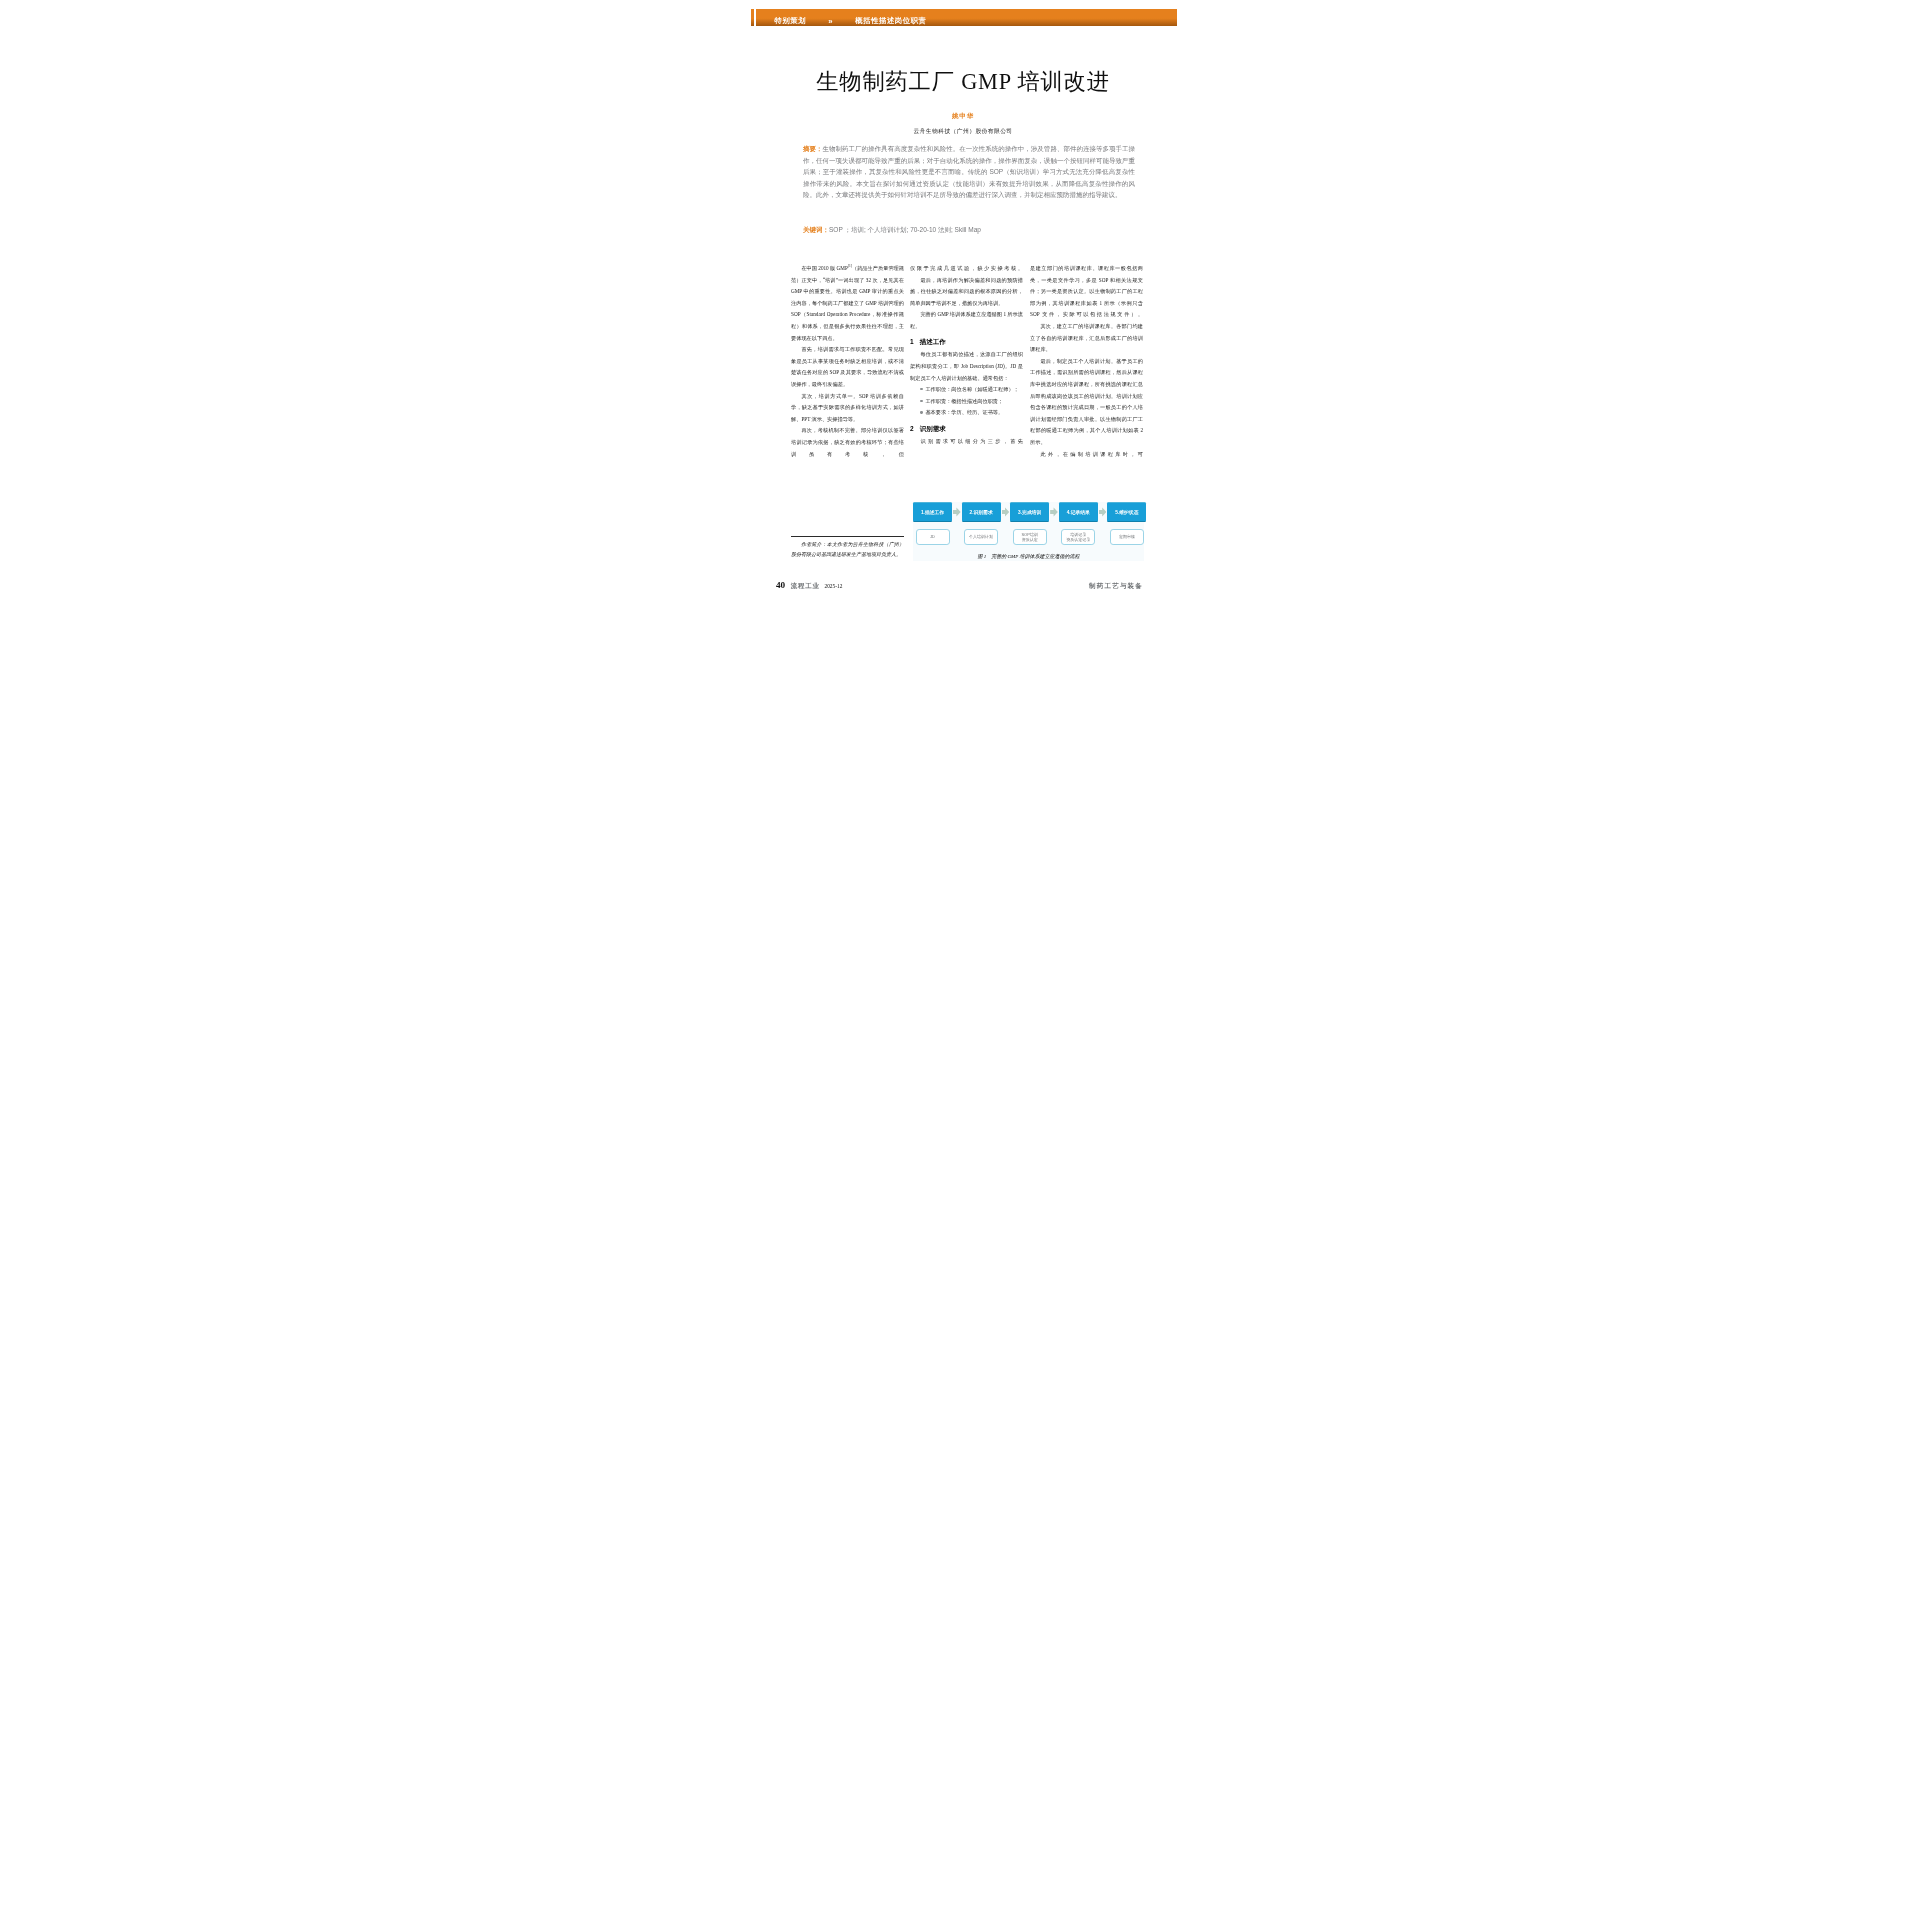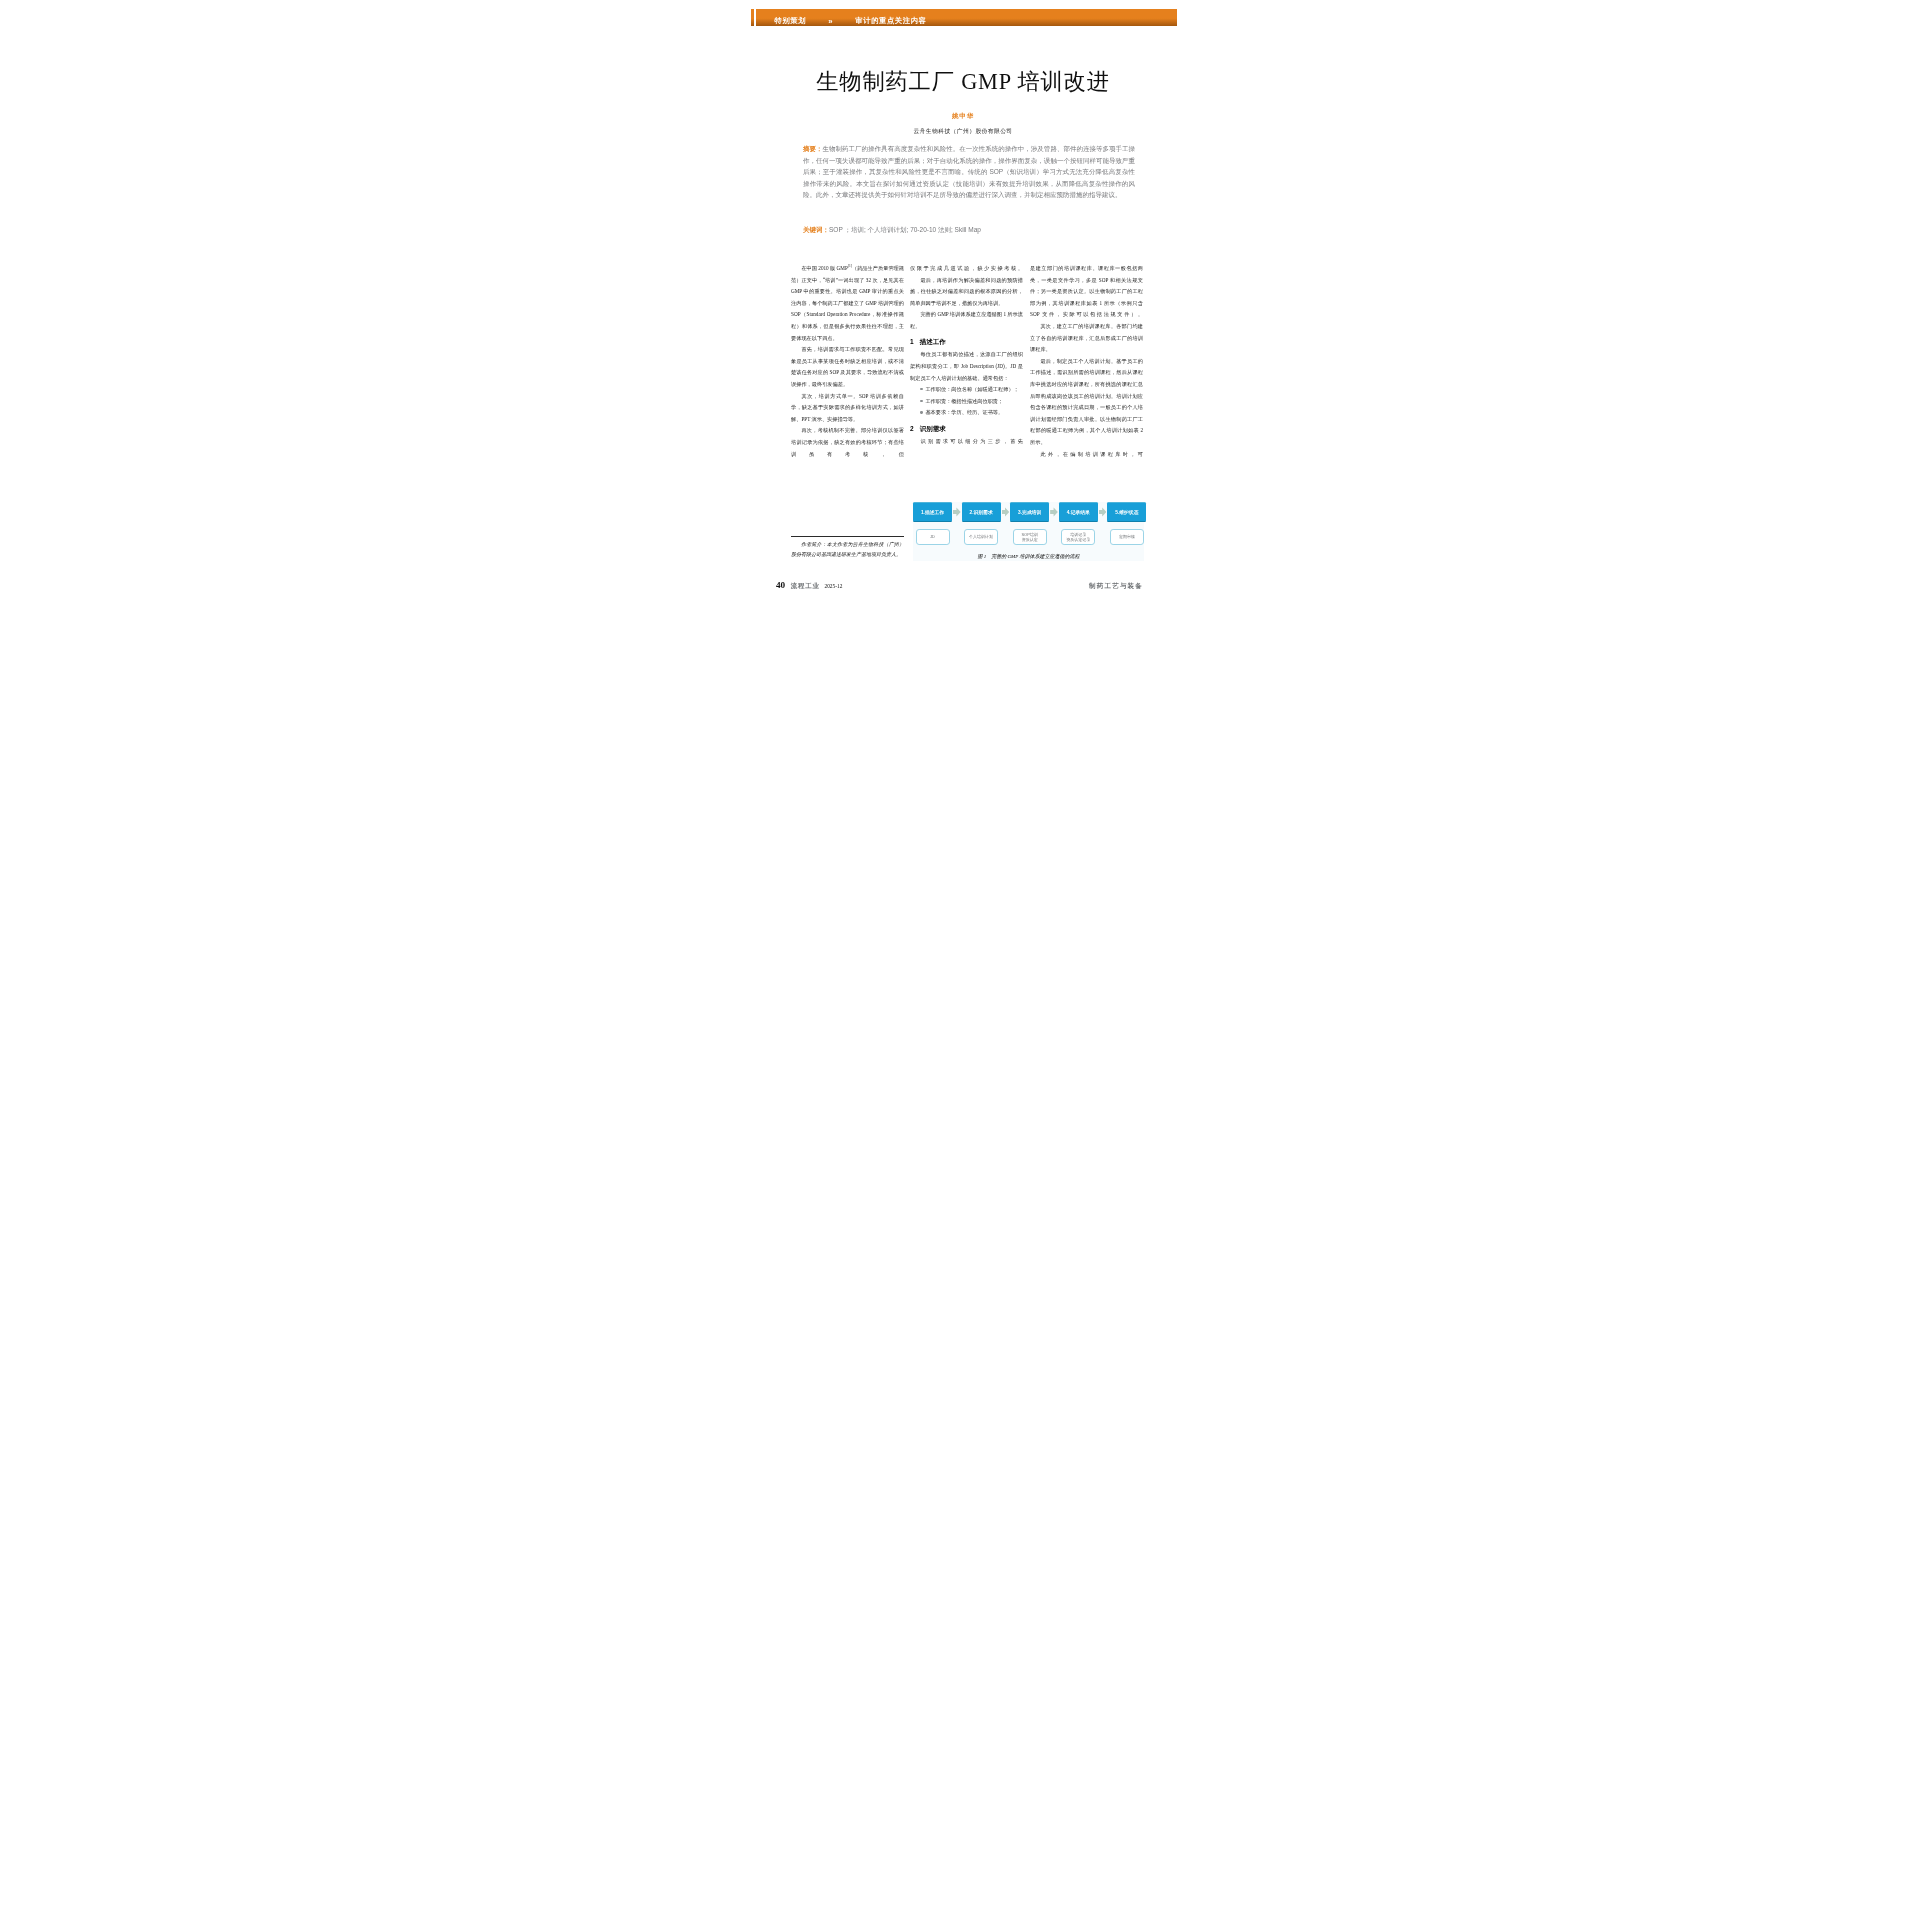--- a/index.html
+++ b/index.html
@@ -82,21 +82,21 @@
 </style>
 </head>
 <body>
 
 <div class="page">
 
   <div class="band-strip"></div>
   <header class="band">
     <span>特别策划</span>
     <span class="band-sep">»</span>
-    <span>审计的重点关注内容</span>
+    <span>概括性描述岗位职责</span>
   </header>
 
   <h1 class="title">生物制药工厂 GMP 培训改进</h1>
   <div class="author">姚中华</div>
   <div class="affiliation">云舟生物科技（广州）股份有限公司</div>
 
   <p class="abstract"><span class="lab">摘要：</span><span>生物制药工厂的操作具有高度复杂性和风险性。在一次性系统的操作中，涉及管路、部件的连接等多项手工操作，任何一项失误都可能导致严重的后果；对于自动化系统的操作，操作界面复杂，误触一个按钮同样可能导致严重后果；至于灌装操作，其复杂性和风险性更是不言而喻。传统的 SOP（知识培训）学习方式无法充分降低高复杂性操作带来的风险。本文旨在探讨如何通过资质认定（技能培训）来有效提升培训效果，从而降低高复杂性操作的风险。此外，文章还将提供关于如何针对培训不足所导致的偏差进行深入调查，并制定相应预防措施的指导建议。</span></p>
 
   <p class="keywords"><span class="lab">关键词：</span><span>SOP ；培训; 个人培训计划; 70-20-10 法则; Skill Map</span></p>
 

